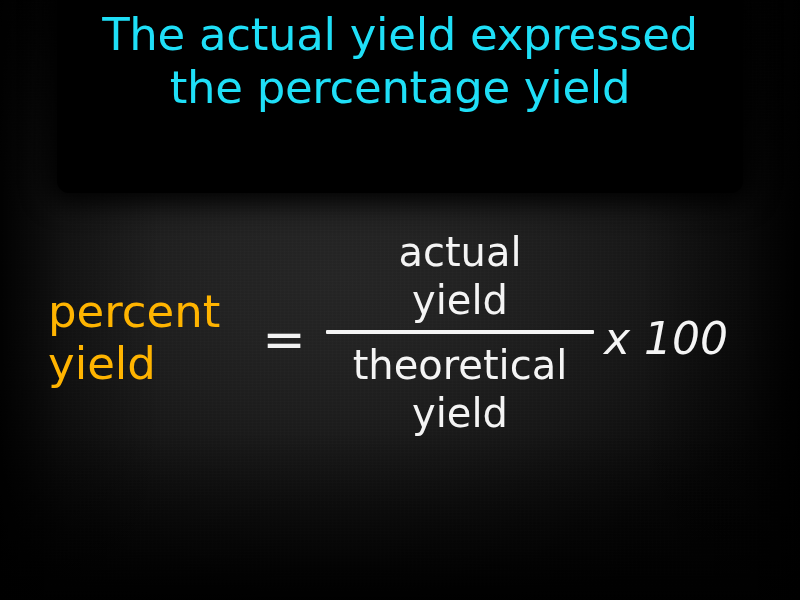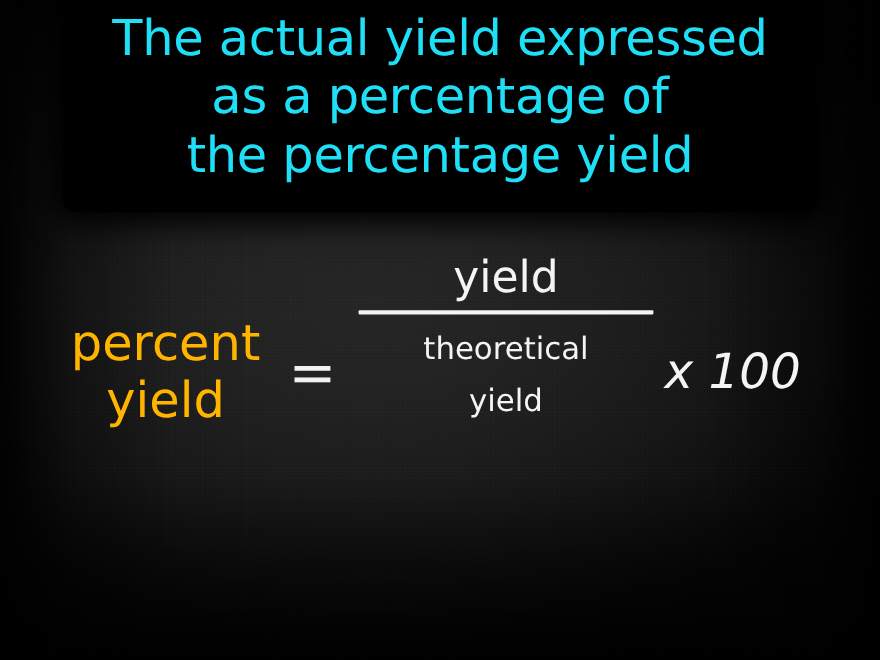--- a/index.html
+++ b/index.html
@@ -84,21 +84,21 @@
     left: 0;
     top: 228px;
     width: 800px;
     height: 240px;
   }
   #term-percent-yield {
     position: absolute;
     left: 48px;
     top: 58px;
     width: 205px;
-    text-align: center;
+    text-align: left;
     color: #ffb400;
     font-size: 45px;
     line-height: 52px;
     white-space: nowrap;
   }
   #term-percent-yield .fline { display: block; }
 
   #equals-sign {
     position: absolute;
     left: 256px;
@@ -118,21 +118,21 @@
     text-align: center;
   }
   #fraction-numerator {
     color: #f4f4f4;
     font-size: 40px;
     line-height: 48px;
     white-space: nowrap;
   }
   #fraction-denominator {
     color: #f4f4f4;
-    font-size: 28px;
+    font-size: 40px;
     line-height: 48px;
     white-space: nowrap;
     margin-top: 7px;
   }
   #fraction-numerator .fline,
   #fraction-denominator .fline { display: block; }
   #fraction-bar {
     height: 4px;
     background: #f4f4f4;
     margin: 6px auto 0 auto;
@@ -158,35 +158,35 @@
 
   <div id="bg-base"></div>
   <div id="bg-glow"></div>
   <div id="bg-noise"></div>
   <div id="bg-edge"></div>
 
   <div id="definition-panel"></div>
 
   <div id="definition-text">
     <span class="dline">The actual yield expressed</span>
-    <span class="dline">as a percentage of</span>
     <span class="dline">the percentage yield</span>
   </div>
 
   <div id="formula">
 
     <div id="term-percent-yield">
       <span class="fline">percent</span>
       <span class="fline">yield</span>
     </div>
 
     <div id="equals-sign">=</div>
 
     <div id="fraction">
       <div id="fraction-numerator">
+        <span class="fline">actual</span>
         <span class="fline">yield</span>
       </div>
       <div id="fraction-bar"></div>
       <div id="fraction-denominator">
         <span class="fline">theoretical</span>
         <span class="fline">yield</span>
       </div>
     </div>
 
     <div id="term-multiplier">x 100</div>

